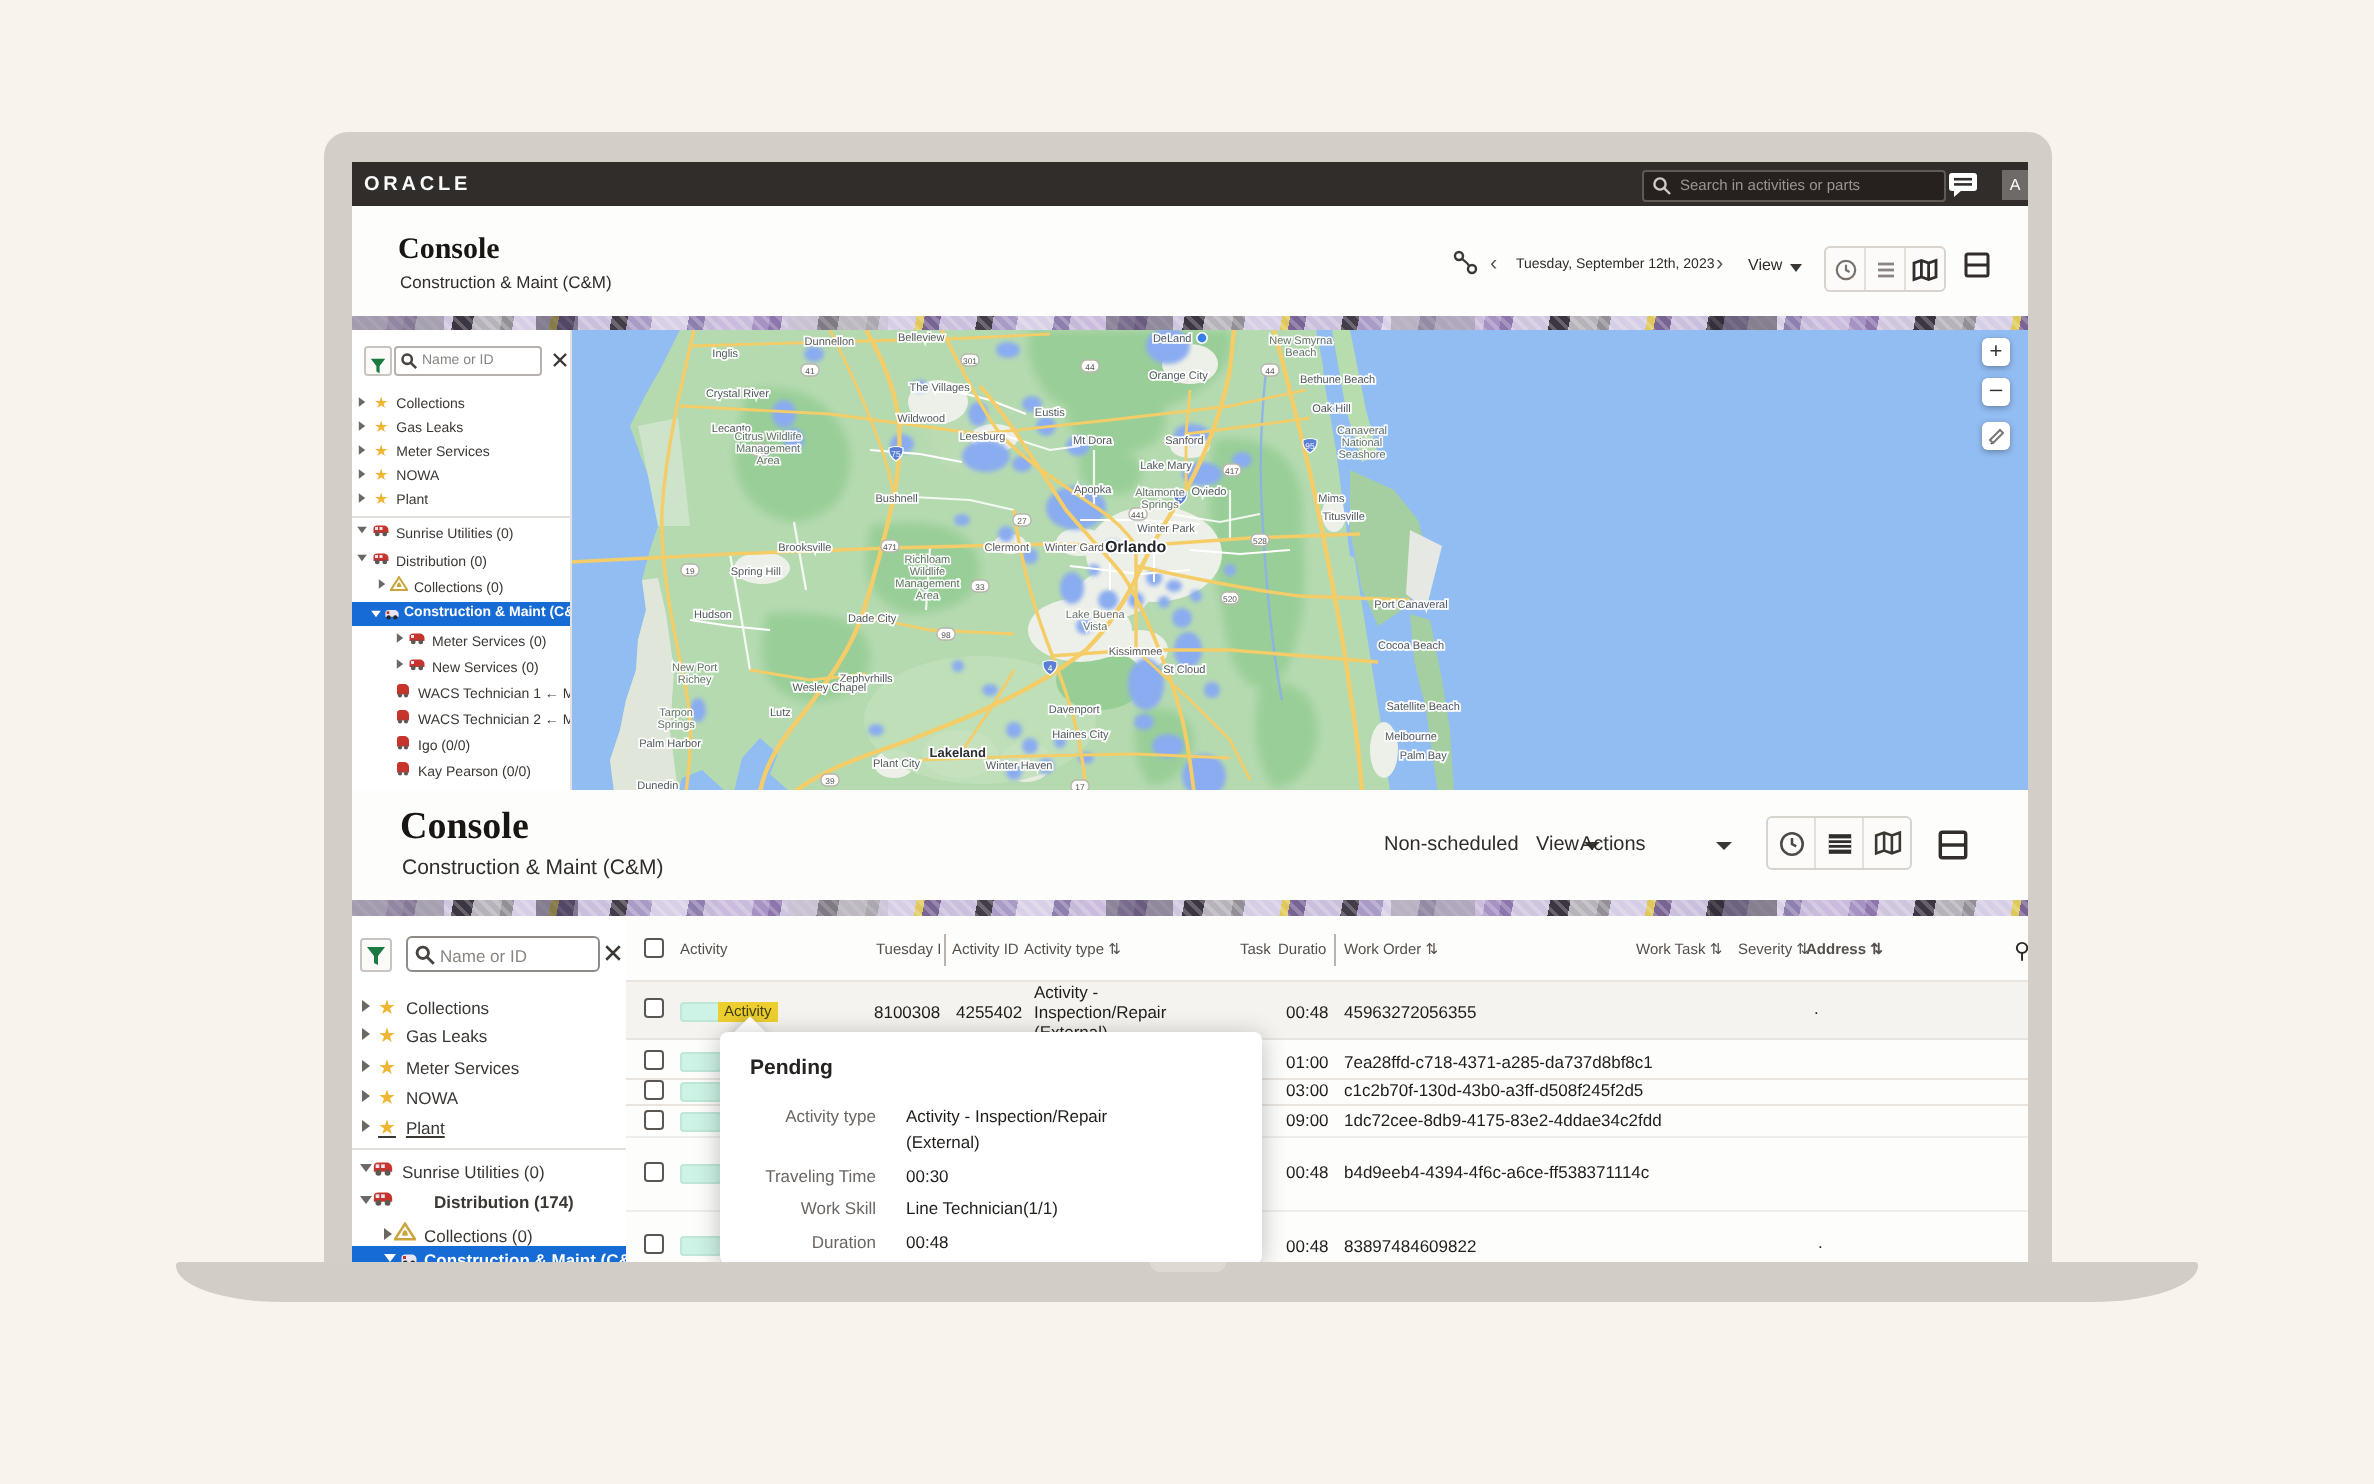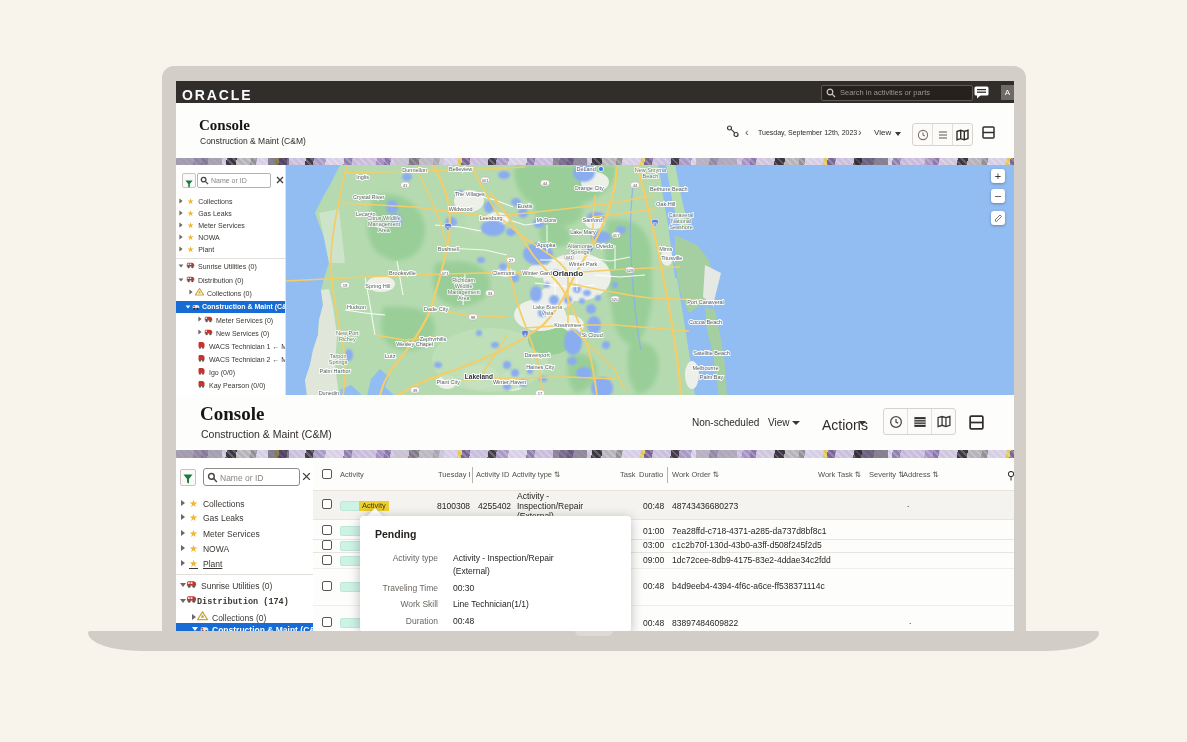--- a/index.html
+++ b/index.html
@@ -8,21 +8,21 @@
   .abs{position:absolute;}
   
   .laptop{position:absolute;left:162px;top:66px;width:864px;height:575px;
           background:#d3cfc8;border-radius:12px 12px 0 0;}
   .screen{position:absolute;left:14px;top:15px;width:838px;height:551px;background:#fdfdfc;overflow:hidden;}
   .base{position:absolute;left:88px;top:631px;width:1011px;height:20px;background:#d2cec7;
         border-radius:2px 2px 58px 58px / 2px 2px 20px 20px;}
   .base:after{content:"";position:absolute;left:487px;top:0;width:38px;height:5px;background:#dedad3;border-radius:0 0 6px 6px;}
   
   .topbar{position:absolute;left:0;top:0;width:838px;height:22px;background:#312d2a;}
-  .ologo{position:absolute;left:6px;top:6px;color:#fcfcfc;font-size:14px;font-weight:bold;letter-spacing:1.9px;}
+  .ologo{position:absolute;left:6px;top:6px;color:#fcfcfc;font-size:10px;font-weight:bold;letter-spacing:1.9px;}
   .tsearch{position:absolute;left:645px;top:4px;width:150px;height:14px;background:#26211f;border:1px solid #5f5a56;border-radius:2px;}
   .tsearch span{position:absolute;left:18px;top:2px;font-size:7.5px;color:#9b9591;}
   .avatar{position:absolute;left:825px;top:4px;width:13px;height:15px;background:#6e6a67;color:#fff;
           font-size:8px;text-align:center;line-height:15px;}
   
   .h1con{position:absolute;left:23px;top:36px;font-family:"Liberation Serif",serif;font-size:15px;font-weight:bold;color:#181512;}
   .h1sub{position:absolute;left:24px;top:55px;font-size:8.5px;color:#312d2a;}
   .h2con{position:absolute;left:24px;top:322px;font-family:"Liberation Serif",serif;font-size:19px;font-weight:bold;color:#181512;}
   .h2sub{position:absolute;left:25px;top:347px;font-size:10.5px;color:#312d2a;}
   .stripe{position:absolute;left:0;width:838px;height:8px;
@@ -471,21 +471,21 @@
             <circle cx="4" cy="8.6" r="1.4" fill="#5c5855"></circle>
             <circle cx="8" cy="8.6" r="1.4" fill="#5c5855"></circle>
           </svg><span style="margin-left:3px;">Kay Pearson (0/0)</span></div>
   </div>
 
   <div class="h2con">Console</div>
   <div class="h2sub">Construction &amp; Maint (C&amp;M)</div>
   <div class="hctl" style="left:516px;top:336px;font-size:10px;">Non-scheduled</div>
   <div class="hctl" style="left:592px;top:336px;font-size:10px;">View</div>
   <div class="abs" style="left:616px;top:340px;width:0;height:0;border-top:4.5px solid #3b3733;border-left:4px solid transparent;border-right:4px solid transparent;"></div>
-  <div class="hctl" style="left:646px;top:336px;font-size:14px;">Actions</div>
+  <div class="hctl" style="left:614px;top:336px;font-size:10px;">Actions</div>
   <div class="abs" style="left:682px;top:340px;width:0;height:0;border-top:4.5px solid #3b3733;border-left:4px solid transparent;border-right:4px solid transparent;"></div>
   <div class="btngroup" style="left:707px;top:327px;">
     <div class="bg-btn" style="width:23px;height:25px;">
           <svg width="14" height="14" viewBox="0 0 12 12">
             <circle cx="6" cy="6" r="4.6" fill="none" stroke="#4d4944" stroke-width="1.1"></circle>
             <path d="M6 3.4 L6 6 L7.8 7" fill="none" stroke="#4d4944" stroke-width="1.1"></path>
           </svg>
         </div>
     <div class="bg-btn" style="width:23px;height:25px;">
           <svg width="14" height="14" viewBox="0 0 12 12">
@@ -541,21 +541,21 @@
             <rect x="2" y="3" width="2" height="2" fill="#e8e4f0"></rect>
             <rect x="5" y="3" width="2" height="2" fill="#e8e4f0"></rect>
           </svg><span style="margin-left:4px;">Sunrise Utilities (0)</span></div>
     <div class="side-row" style="left:4px;top:138px;"><span class="caret-d"></span></div>
     <div class="side-row f2" style="left:10px;top:135px;"><svg width="11" height="10" viewBox="0 0 12 10">
             <path d="M1 7 L1 4 C1 2.5 2 2 3.5 2 L8 2 C9.5 2 11 3.5 11 5 L11 7 Z" fill="#c7342c"></path>
             <circle cx="3.5" cy="7.6" r="1.6" fill="#5c5855"></circle>
             <circle cx="8.5" cy="7.6" r="1.6" fill="#5c5855"></circle>
             <rect x="2" y="3" width="2" height="2" fill="#e8e4f0"></rect>
             <rect x="5" y="3" width="2" height="2" fill="#e8e4f0"></rect>
-          </svg><span style="margin-left:0;font-weight:bold;font-family:Liberation Mono, monospace;">Distribution (174)</span></div>
+          </svg><span style="margin-left:20px;font-weight:bold;">Distribution (174)</span></div>
     <div class="side-row" style="left:16px;top:155px;"><span class="caret-r"></span></div>
     <div class="side-row f2" style="left:21px;top:152px;"><svg width="11" height="10" viewBox="0 0 12 10">
             <path d="M6 0.5 L11.5 9 L0.5 9 Z" fill="none" stroke="#caa53d" stroke-width="1.4"></path>
             <path d="M4.5 7 C4.5 5.5 5 4 6 4 C7 4 7.5 5.5 7.5 7 Z" fill="#caa53d"></path>
           </svg><span style="margin-left:4px;">Collections (0)</span></div>
     <div class="sel-row" style="left:0;top:164px;width:137px;height:12px;font-size:8.5px;">
       <span class="caret-d" style="position:absolute;left:16px;top:4px;border-top-color:#fff;"></span>
       <svg style="position:absolute;left:24px;top:2px" width="9" height="9" viewBox="0 0 12 10">
             <path d="M1 7 L1 4 C1 2.5 2 2 3.5 2 L8 2 C9.5 2 11 3.5 11 5 L11 7 Z" fill="#e8e4f0"></path>
             <circle cx="3.5" cy="7.6" r="1.6" fill="#2a2623"></circle>
@@ -572,35 +572,35 @@
     <div class="th" style="left:262px;top:11px;">Tuesday I</div>
     <div class="abs" style="left:296px;top:8px;width:1px;height:16px;background:#b7b3af;"></div>
     <div class="th" style="left:300px;top:11px;">Activity ID</div>
     <div class="th" style="left:336px;top:11px;">Activity type ⇅</div>
     <div class="th" style="left:444px;top:11px;">Task</div>
     <div class="th" style="left:463px;top:11px;">Duratio</div>
     <div class="abs" style="left:491px;top:8px;width:1px;height:16px;background:#b7b3af;"></div>
     <div class="th" style="left:496px;top:11px;">Work Order ⇅</div>
     <div class="th" style="left:642px;top:11px;">Work Task ⇅</div>
     <div class="th" style="left:693px;top:11px;">Severity ⇅</div>
-    <div class="th" style="left:727px;top:11px;">Address ⇅</div>
+    <div class="th" style="left:727px;top:11px;font-weight:bold;">Address ⇅</div>
     <div class="th" style="left:831px;top:10px;font-size:11px;color:#2a2724;">⚲</div>
     <div class="rline" style="top:31px;"></div>
 
     <div class="abs" style="left:137px;top:32px;width:701px;height:28px;background:#f4f3f0;"></div>
     <div class="cb" style="left:146px;top:40px;"></div>
     <div class="pill" style="left:164px;top:42px;"></div>
     <div class="abs" style="left:183px;top:42px;height:10px;padding:0 3px;background:#eccf2f;font-size:7.5px;line-height:10px;color:#45400f;">Activity</div>
     <div class="td" style="left:261px;top:42px;">8100308</div>
     <div class="td" style="left:302px;top:42px;">4255402</div>
     <div class="td" style="left:341px;top:32px;">Activity -</div>
     <div class="td" style="left:341px;top:42px;">Inspection/Repair</div>
     <div class="td" style="left:341px;top:52px;">(External)</div>
     <div class="td" style="left:467px;top:42px;">00:48</div>
-    <div class="td" style="left:496px;top:42px;">48743436680273</div>
+    <div class="td" style="left:496px;top:42px;">45963272056355</div>
     <div class="td" style="left:731px;top:40px;">.</div>
 
     <div class="rline" style="top:60px;"></div>
     <div class="cb" style="left:146px;top:66px;"></div>
     <div class="pill" style="left:164px;top:67px;"></div>
     <div class="td" style="left:467px;top:67px;">01:00</div>
     <div class="td" style="left:496px;top:67px;">7ea28ffd-c718-4371-a285-da737d8bf8c1</div>
     <div class="rline" style="top:80px;"></div>
     <div class="cb" style="left:146px;top:81px;"></div>
     <div class="pill" style="left:164px;top:82px;"></div>

